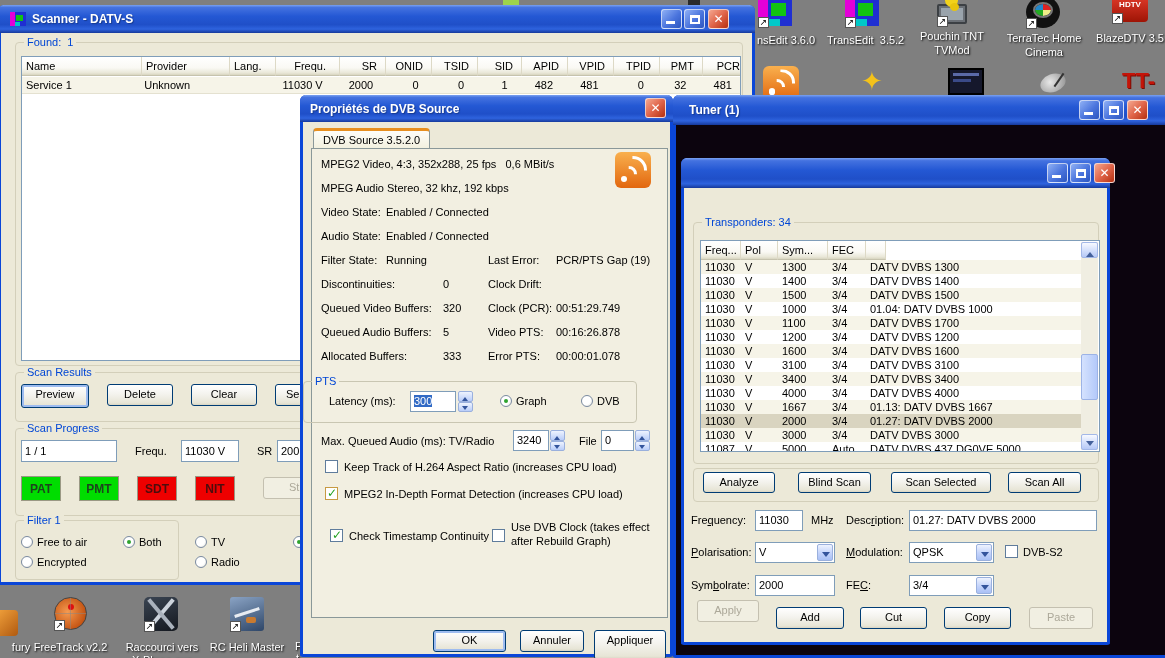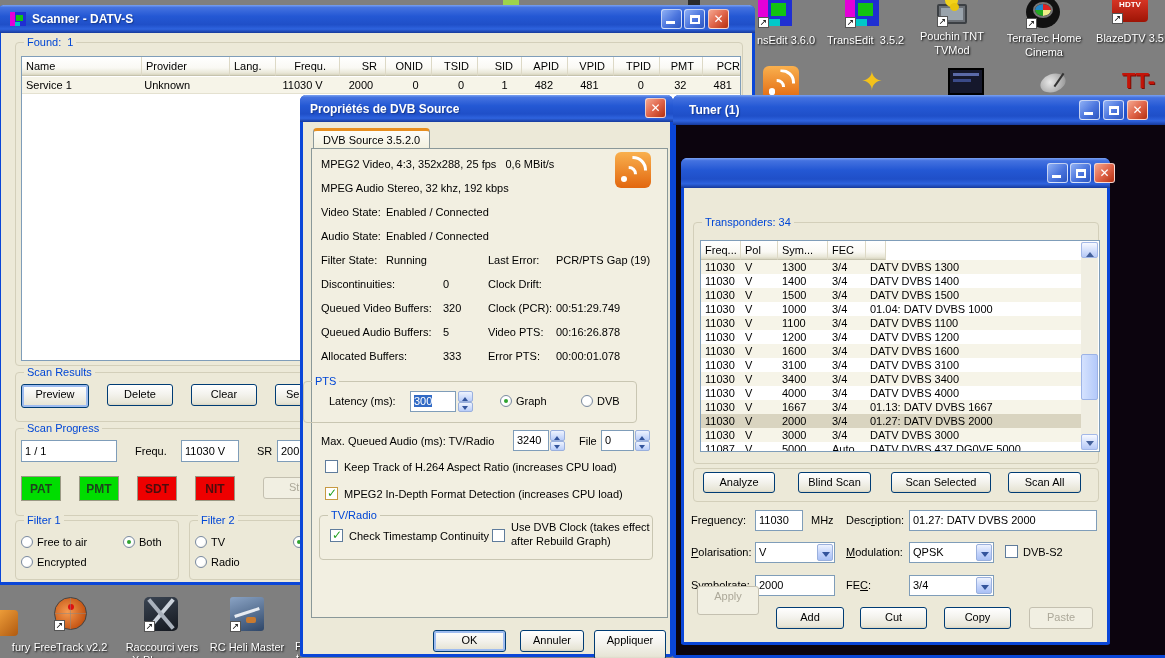--- a/index.html
+++ b/index.html
@@ -292,23 +292,20 @@
     <div class="gb" style="left:14px;top:515px;width:164px;height:60px">
       <span class="gbl">Filter 1</span>
     </div>
     <span class="radio" style="left:20px;top:531px"></span>
     <div class="lbl" style="left:36px;top:531px">Free to air</div>
     <span class="radio on" style="left:122px;top:531px"></span>
     <div class="lbl" style="left:138px;top:531px">Both</div>
     <span class="radio" style="left:20px;top:551px"></span>
     <div class="lbl" style="left:36px;top:551px">Encrypted</div>
 
-    <div class="gb" style="left:188px;top:515px;width:170px;height:60px">
-      <span class="gbl">Filter 2</span>
-    </div>
     <span class="radio" style="left:194px;top:531px"></span>
     <div class="lbl" style="left:210px;top:531px">TV</div>
     <span class="radio on" style="left:292px;top:531px"></span>
     <span class="radio" style="left:194px;top:551px"></span>
     <div class="lbl" style="left:210px;top:551px">Radio</div>
   </div>
 
   <div class="win" style="left:673px;top:95px;width:497px;height:563px;z-index:3">
     <div class="tbar" style="height:30px">
       <span class="ttext" style="margin-left:16px">Tuner (1)</span>
@@ -381,21 +378,21 @@
             <div class="dc tc2">1000</div>
             <div class="dc tc3">3/4</div>
             <div class="dc tc4">01.04: DATV DVBS 1000</div>
             <div class="dc tc5"></div>
           </div>
           <div class="trow alt">
             <div class="dc tc0">11030</div>
             <div class="dc tc1">V</div>
             <div class="dc tc2">1100</div>
             <div class="dc tc3">3/4</div>
-            <div class="dc tc4">DATV DVBS 1100</div>
+            <div class="dc tc4">DATV DVBS 1700</div>
             <div class="dc tc5"></div>
           </div>
           <div class="trow">
             <div class="dc tc0">11030</div>
             <div class="dc tc1">V</div>
             <div class="dc tc2">1200</div>
             <div class="dc tc3">3/4</div>
             <div class="dc tc4">DATV DVBS 1200</div>
             <div class="dc tc5"></div>
           </div>
@@ -488,21 +485,21 @@
     <div class="lbl" style="left:162px;top:388px"><u>M</u>odulation:</div>
     <div class="inp combo" style="left:225px;top:384px;width:85px;height:21px;line-height:19px"><span>QPSK</span><span class="arrow"></span></div>
     <span class="chk" style="left:321px;top:387px"></span>
     <div class="lbl" style="left:339px;top:388px">DVB-S2</div>
 
     <div class="lbl" style="left:7px;top:421px">Sym<u>b</u>olrate:</div>
     <div class="inp" style="left:71px;top:417px;width:80px;height:21px;line-height:19px">2000</div>
     <div class="lbl" style="left:162px;top:421px">FE<u>C</u>:</div>
     <div class="inp combo" style="left:225px;top:417px;width:85px;height:21px;line-height:19px"><span>3/4</span><span class="arrow"></span></div>
 
-    <div class="btn dis" style="left:13px;top:428px;width:62px;height:29px">Apply</div>
+    <div class="btn dis" style="left:13px;top:442px;width:62px;height:22px">Apply</div>
     <div class="btn" style="left:92px;top:449px;width:68px;height:22px">Add</div>
     <div class="btn" style="left:176px;top:449px;width:67px;height:22px">Cut</div>
     <div class="btn" style="left:260px;top:449px;width:67px;height:22px">Copy</div>
     <div class="btn dis" style="left:345px;top:449px;width:64px;height:22px">Paste</div>
   </div>
 
   <div class="win" style="left:300px;top:95px;width:373px;height:562px;z-index:5">
     <div class="tbar" style="height:27px">
       <span class="ttext" style="margin-left:10px">Propriétés de DVB Source</span>
       <span class="cbtn close" style="right:7px;top:3px">
@@ -570,23 +567,20 @@
     <div class="spin" style="left:332px;top:335px;height:21px">
         <i class="up"></i>
         <i class="dn"></i>
       </div>
 
     <span class="chk" style="left:22px;top:365px"></span>
     <div class="lbl" style="left:41px;top:366px">Keep Track of H.264 Aspect Ratio (increases CPU load)</div>
     <span class="chk on" style="left:22px;top:392px;border-color:#c79a42"></span>
     <div class="lbl" style="left:41px;top:393px">MPEG2 In-Depth Format Detection (increases CPU load)</div>
 
-    <div class="gb" style="left:16px;top:420px;width:334px;height:45px;border-color:#c9c6b2">
-      <span class="gbl onpanel">TV/Radio</span>
-    </div>
     <span class="chk on" style="left:27px;top:434px"></span>
     <div class="lbl" style="left:46px;top:435px">Check Timestamp Continuity</div>
     <span class="chk" style="left:189px;top:434px"></span>
     <div class="lbl" style="left:208px;top:426px">Use DVB Clock (takes effect</div>
     <div class="lbl" style="left:208px;top:440px">after Rebuild Graph)</div>
 
     <div class="btn def" style="left:130px;top:535px;width:73px;height:22px">OK</div>
     <div class="btn" style="left:217px;top:535px;width:64px;height:22px">Annuler</div>
     <div class="btn" style="left:291px;top:535px;width:72px;height:30px">Appliquer</div>
   </div>

